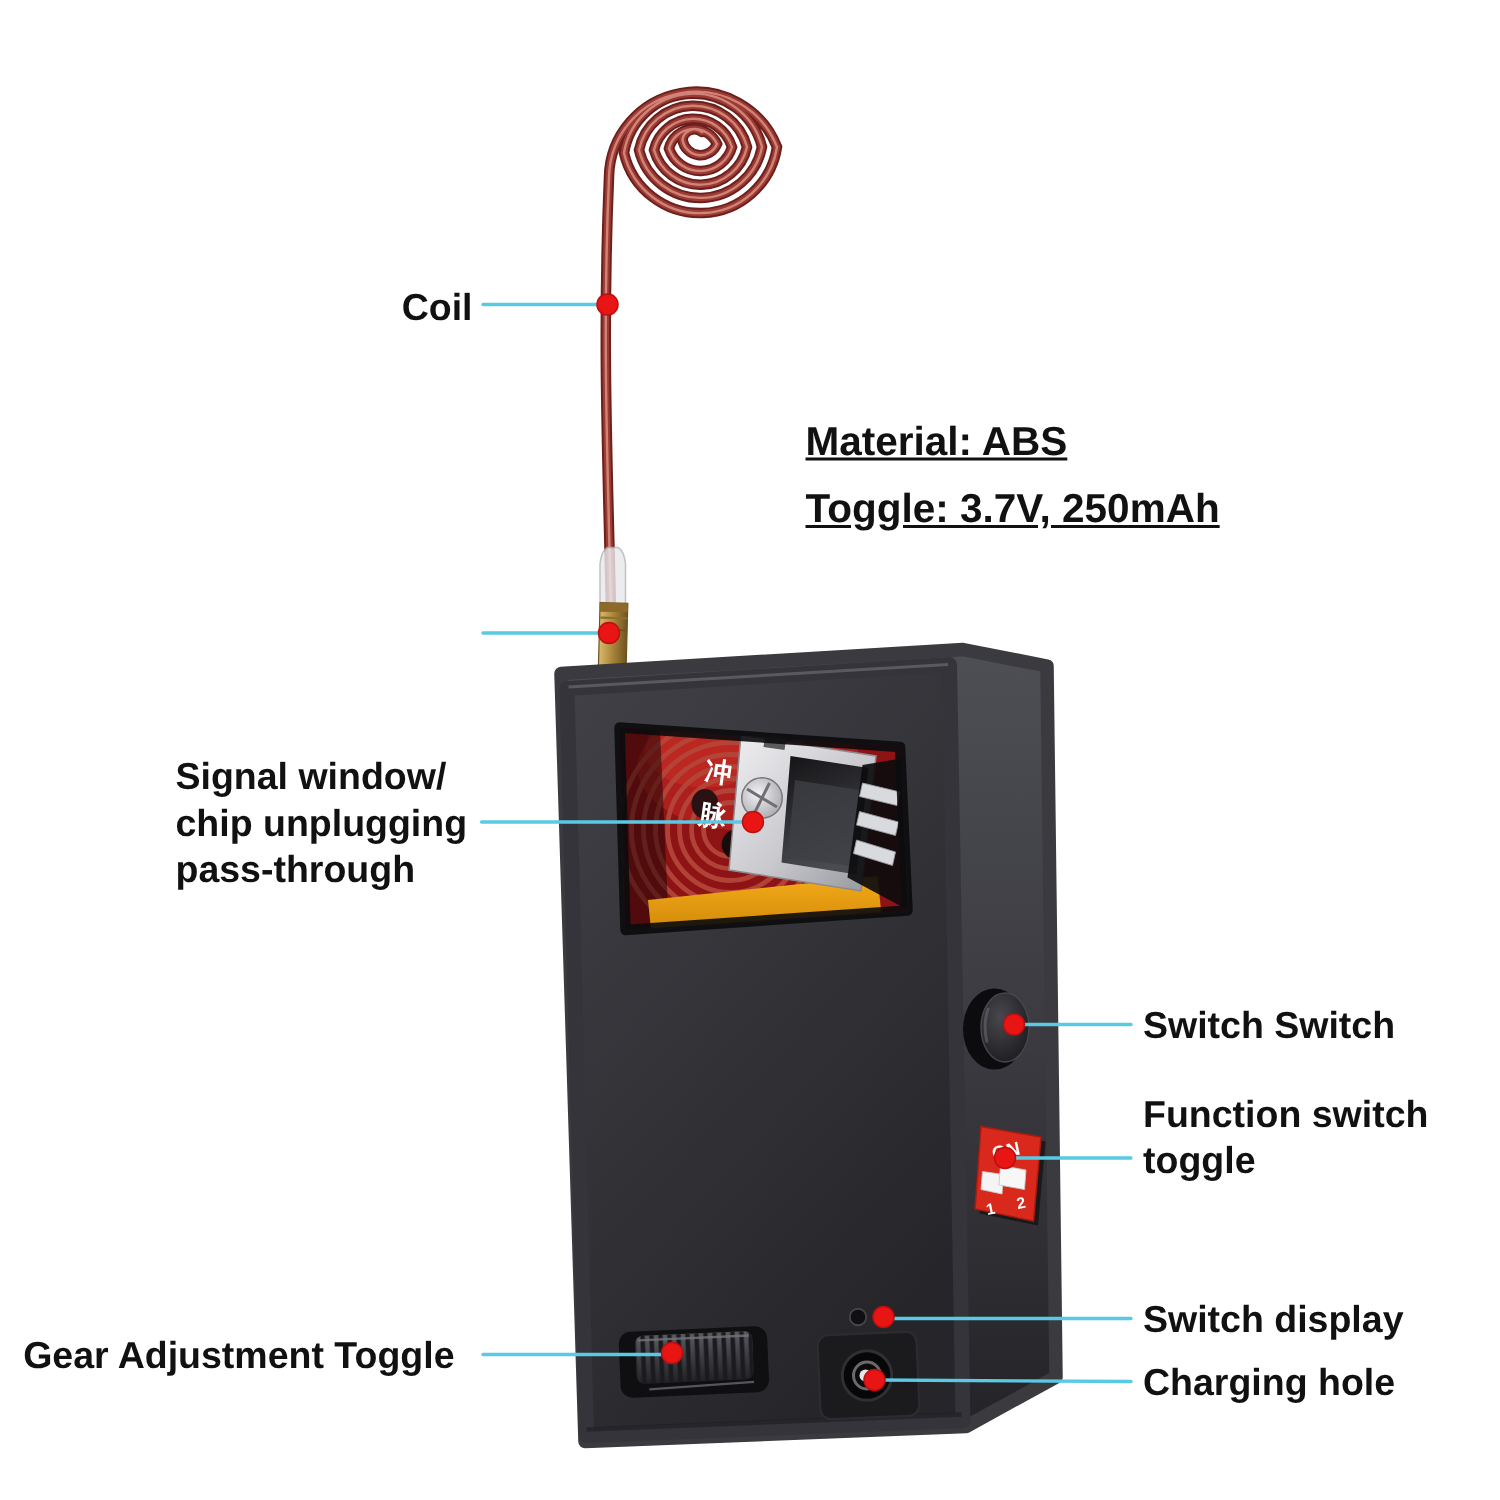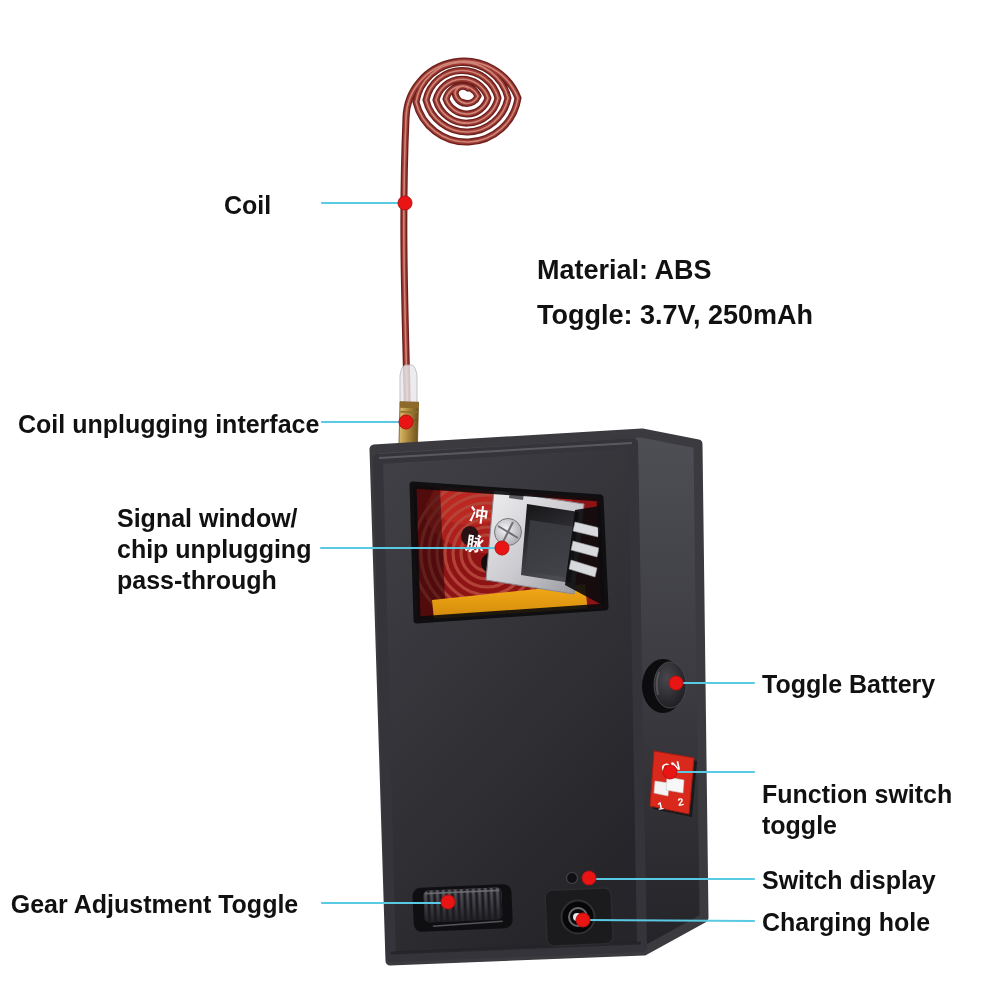--- a/index.html
+++ b/index.html
@@ -1,25 +1,25 @@
 <!DOCTYPE html>
 <html style="--page_bg: #ffffff; --label_black: #111111; --accent_line: #5ac9e3; --dot_red: #e91515; --device_gray: #323236; --pcb_red: #8e1315; --dip_red: #d8291c; --tape_orange: #e0920e; --coil_copper: #9c3a33; --brass_gold: #b08d42;"><head>
 <meta charset="utf-8">
 <style>
   html,body{margin:0;padding:0;background:var(--page_bg,#fff);}
   .stage{position:relative;width:1000px;height:1000px;background:var(--page_bg,#fff);
          font-family:"Liberation Sans",sans-serif;overflow:hidden;}
   .stage svg{position:absolute;left:0;top:0;}
   .lbl{position:absolute;font:700 25px/31px "Liberation Sans",sans-serif;
        color:var(--label_black,#111);white-space:nowrap;}
-  .right{text-align:center;}
+  .right{text-align:right;}
   .specs-title{position:absolute;left:530px;top:190px;letter-spacing:-1px;
        font:700 52px/1.05 "Liberation Sans",sans-serif;color:var(--label_black,#111);}
-  .specs-items{position:absolute;left:537px;top:248px;
-       font:700 27px/45px "Liberation Sans",sans-serif;color:var(--label_black,#111);}
+  .specs-items{position:absolute;left:537px;top:272px;
+       font:700 27px/45px "Liberation Sans",sans-serif;color:var(--label_black,#111);text-decoration:underline;}
   .leader{stroke:var(--accent_line,#5ac9e3);stroke-width:2.2;stroke-linecap:round;}
   .dot{fill:var(--dot_red,#e91515);stroke:#bc0f0f;stroke-width:1;}
   .svgtext{font-family:"Liberation Sans",sans-serif;font-weight:700;fill:#ffffff;}
 </style>
 </head>
 <body>
 
 <div class="stage">
 
 <svg width="1000" height="1000" viewBox="0 0 1000 1000">
@@ -202,31 +202,30 @@
   </g>
 </svg>
 
 <div class="specs-items">
   <div>Material: ABS</div>
   <div>Toggle: 3.7V, 250mAh</div>
 </div>
 
 <div class="lbl right" style="left:180px;top:190px;width:135px">Coil</div>
 
-<div class="lbl right" style="left:18px;top:409px;width:297px">Coil unplugging interface</div>
 
 <div class="lbl" style="left:117px;top:503px">
   <div>Signal window/</div>
   <div>chip unplugging</div>
   <div>pass-through</div>
 </div>
 
-<div class="lbl" style="left:762px;top:669px">Toggle Battery</div>
-
-<div class="lbl" style="left:762px;top:779px">
+<div class="lbl" style="left:762px;top:669px">Switch Switch</div>
+
+<div class="lbl" style="left:762px;top:728px">
   <div>Function switch</div>
   <div>toggle</div>
 </div>
 
 <div class="lbl" style="left:762px;top:865px">Switch display</div>
 
 <div class="lbl" style="left:762px;top:907px">Charging hole</div>
 
 <div class="lbl right" style="left:6px;top:889px;width:297px">Gear Adjustment Toggle</div>
 

